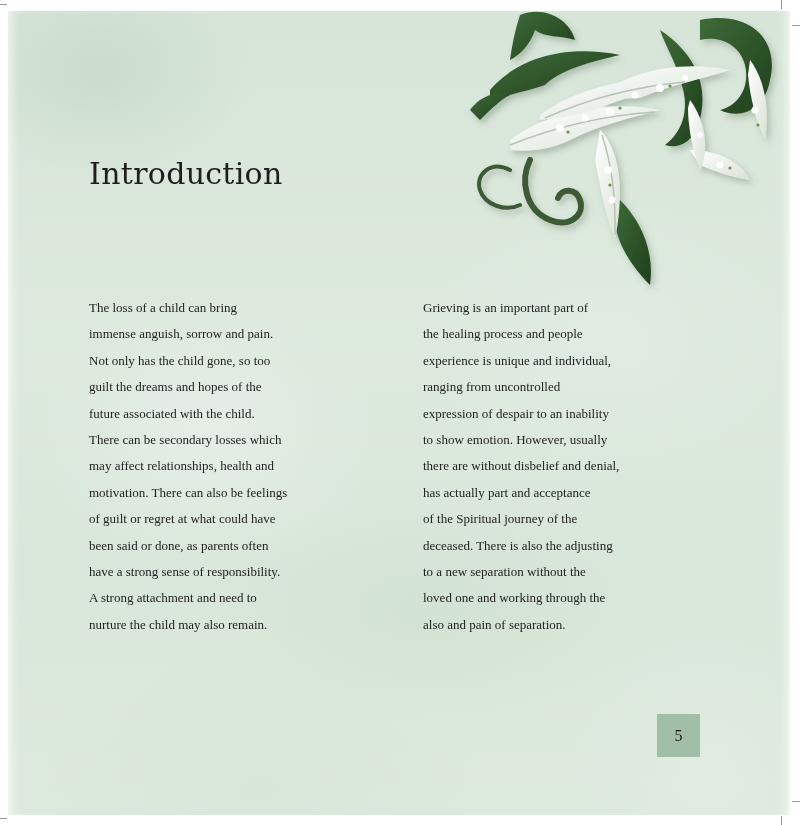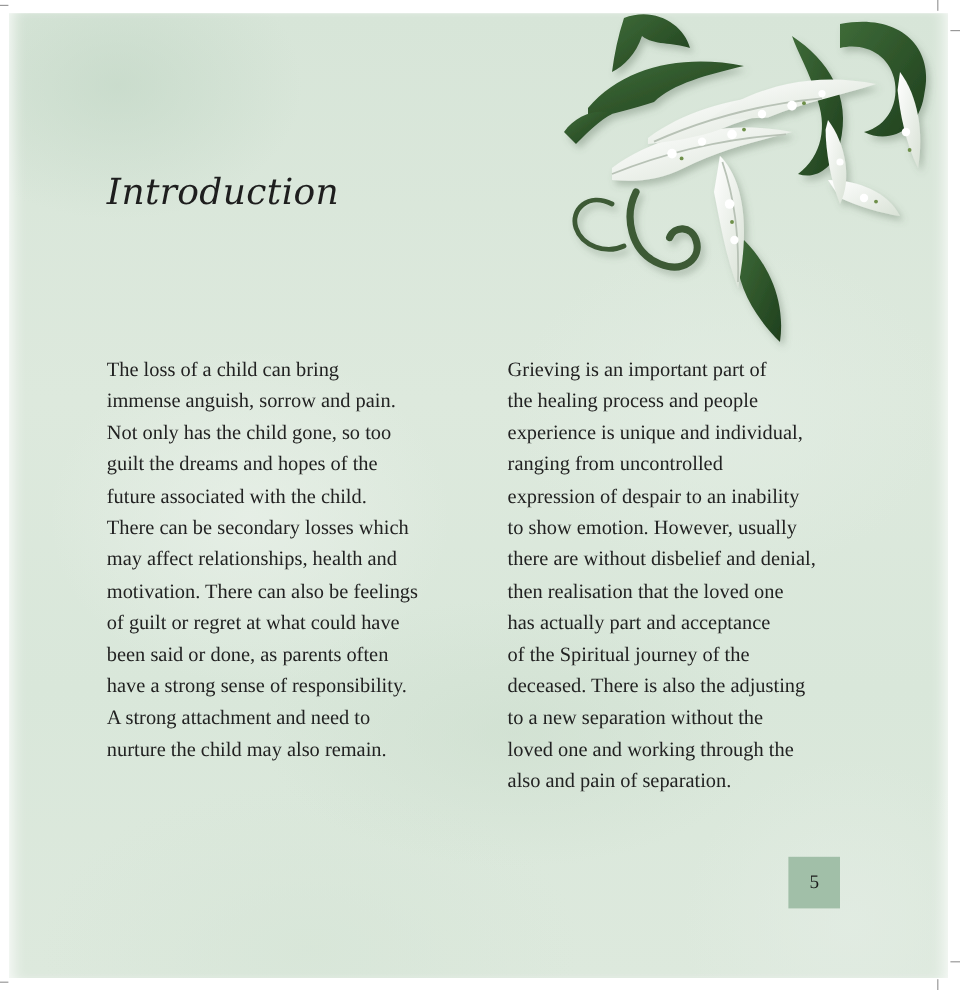--- a/index.html
+++ b/index.html
@@ -23,35 +23,34 @@
         radial-gradient(ellipse 240px 200px at 200px 420px, rgba(232,240,232,0.8), rgba(232,240,232,0) 70%),
         radial-gradient(ellipse 300px 160px at 420px 600px, rgba(205,222,206,0.6), rgba(205,222,206,0) 70%),
         radial-gradient(ellipse 320px 200px at 250px 780px, rgba(214,229,215,0.7), rgba(214,229,215,0) 70%),
         radial-gradient(ellipse 200px 200px at 700px 760px, rgba(226,236,227,0.8), rgba(226,236,227,0) 70%),
         linear-gradient(180deg, #d7e5d8 0%, #dde9dd 40%, #d9e7da 70%, #dde9dd 100%);
       box-shadow: inset 10px 0 12px -8px rgba(255,255,255,0.9), inset -10px 0 12px -8px rgba(255,255,255,0.9);
     }
     .title {
       position: absolute;
       left: 81px;
-      top: 132px;
+      top: 145px;
       margin: 0;
       font-family: "DejaVu Serif", "Liberation Serif", serif;
-      font-style: italic;
       font-weight: normal;
       font-size: 30px;
       letter-spacing: 0.3px;
       color: #1e1e1e;
     }
     .col {
       position: absolute;
       top: 284px;
       margin: 0;
       font-family: "Liberation Serif", "DejaVu Serif", serif;
-      font-size: 17px;
+      font-size: 13px;
       line-height: 26.4px;
       color: #222;
     }
     .col .line { display: block; white-space: nowrap; }
     .col-left { left: 81px; width: 300px; }
     .col-right { left: 415px; width: 300px; }
     .page-num {
       position: absolute;
       left: 649px;
       top: 703px;
@@ -165,21 +164,20 @@
   </div>
 
   <div class="col col-right">
     <span class="line">Grieving is an important part of</span>
     <span class="line">the healing process and people</span>
     <span class="line">experience is unique and individual,</span>
     <span class="line">ranging from uncontrolled</span>
     <span class="line">expression of despair to an inability</span>
     <span class="line">to show emotion. However, usually</span>
     <span class="line">there are without disbelief and denial,</span>
-    <span class="line">then realisation that the loved one</span>
     <span class="line">has actually part and acceptance</span>
     <span class="line">of the Spiritual journey of the</span>
     <span class="line">deceased. There is also the adjusting</span>
     <span class="line">to a new separation without the</span>
     <span class="line">loved one and working through the</span>
     <span class="line">also and pain of separation.</span>
   </div>
 
   <div class="page-num">
     <span>5</span>

